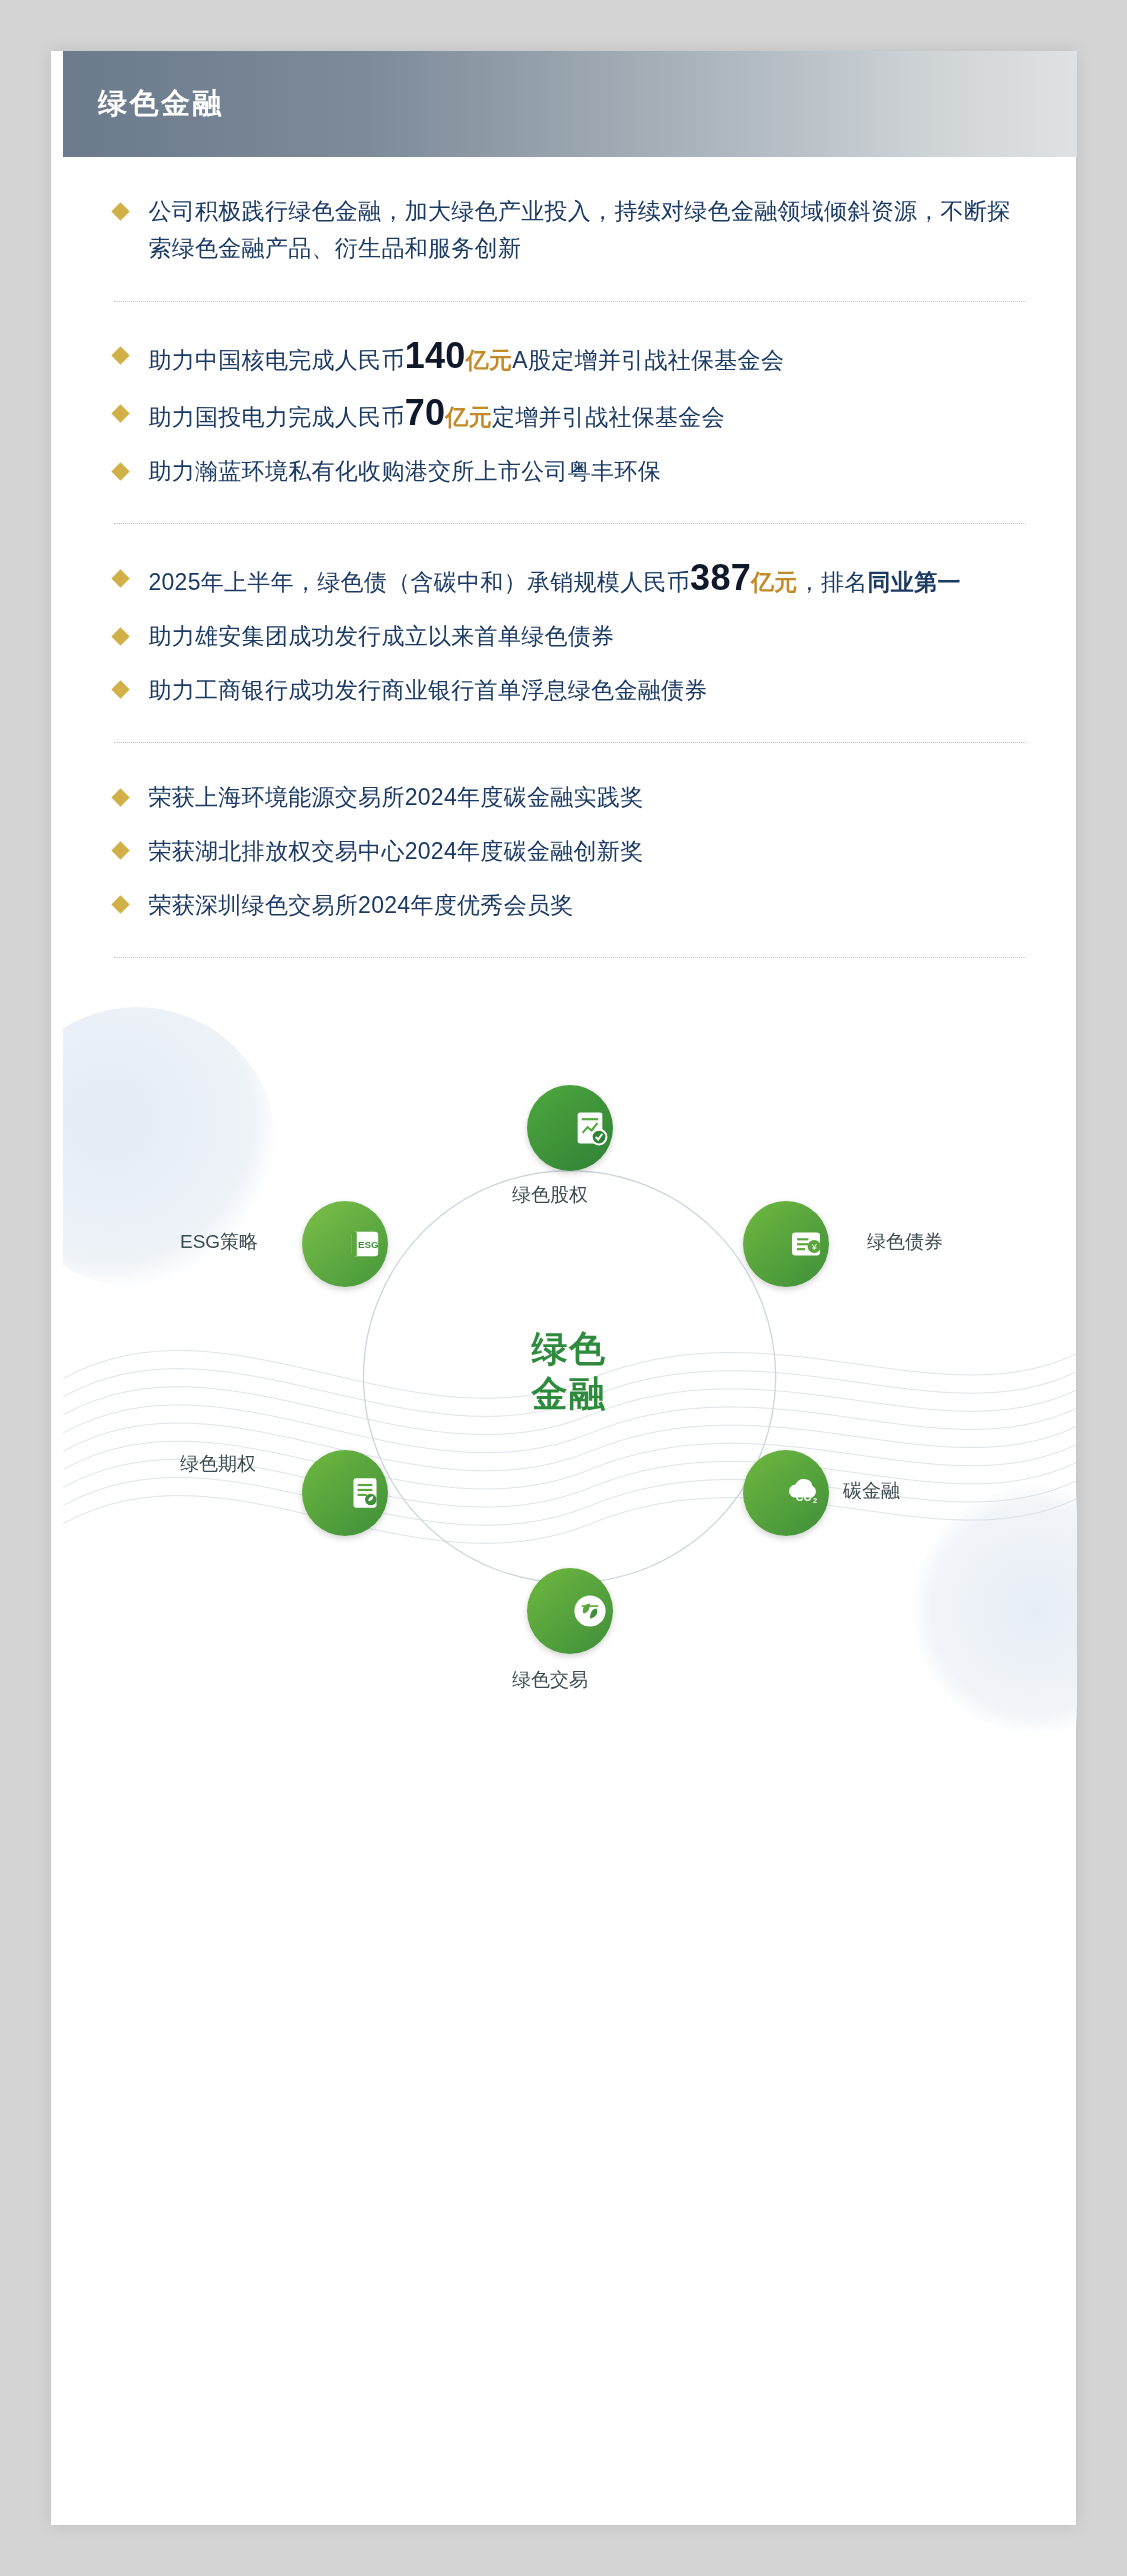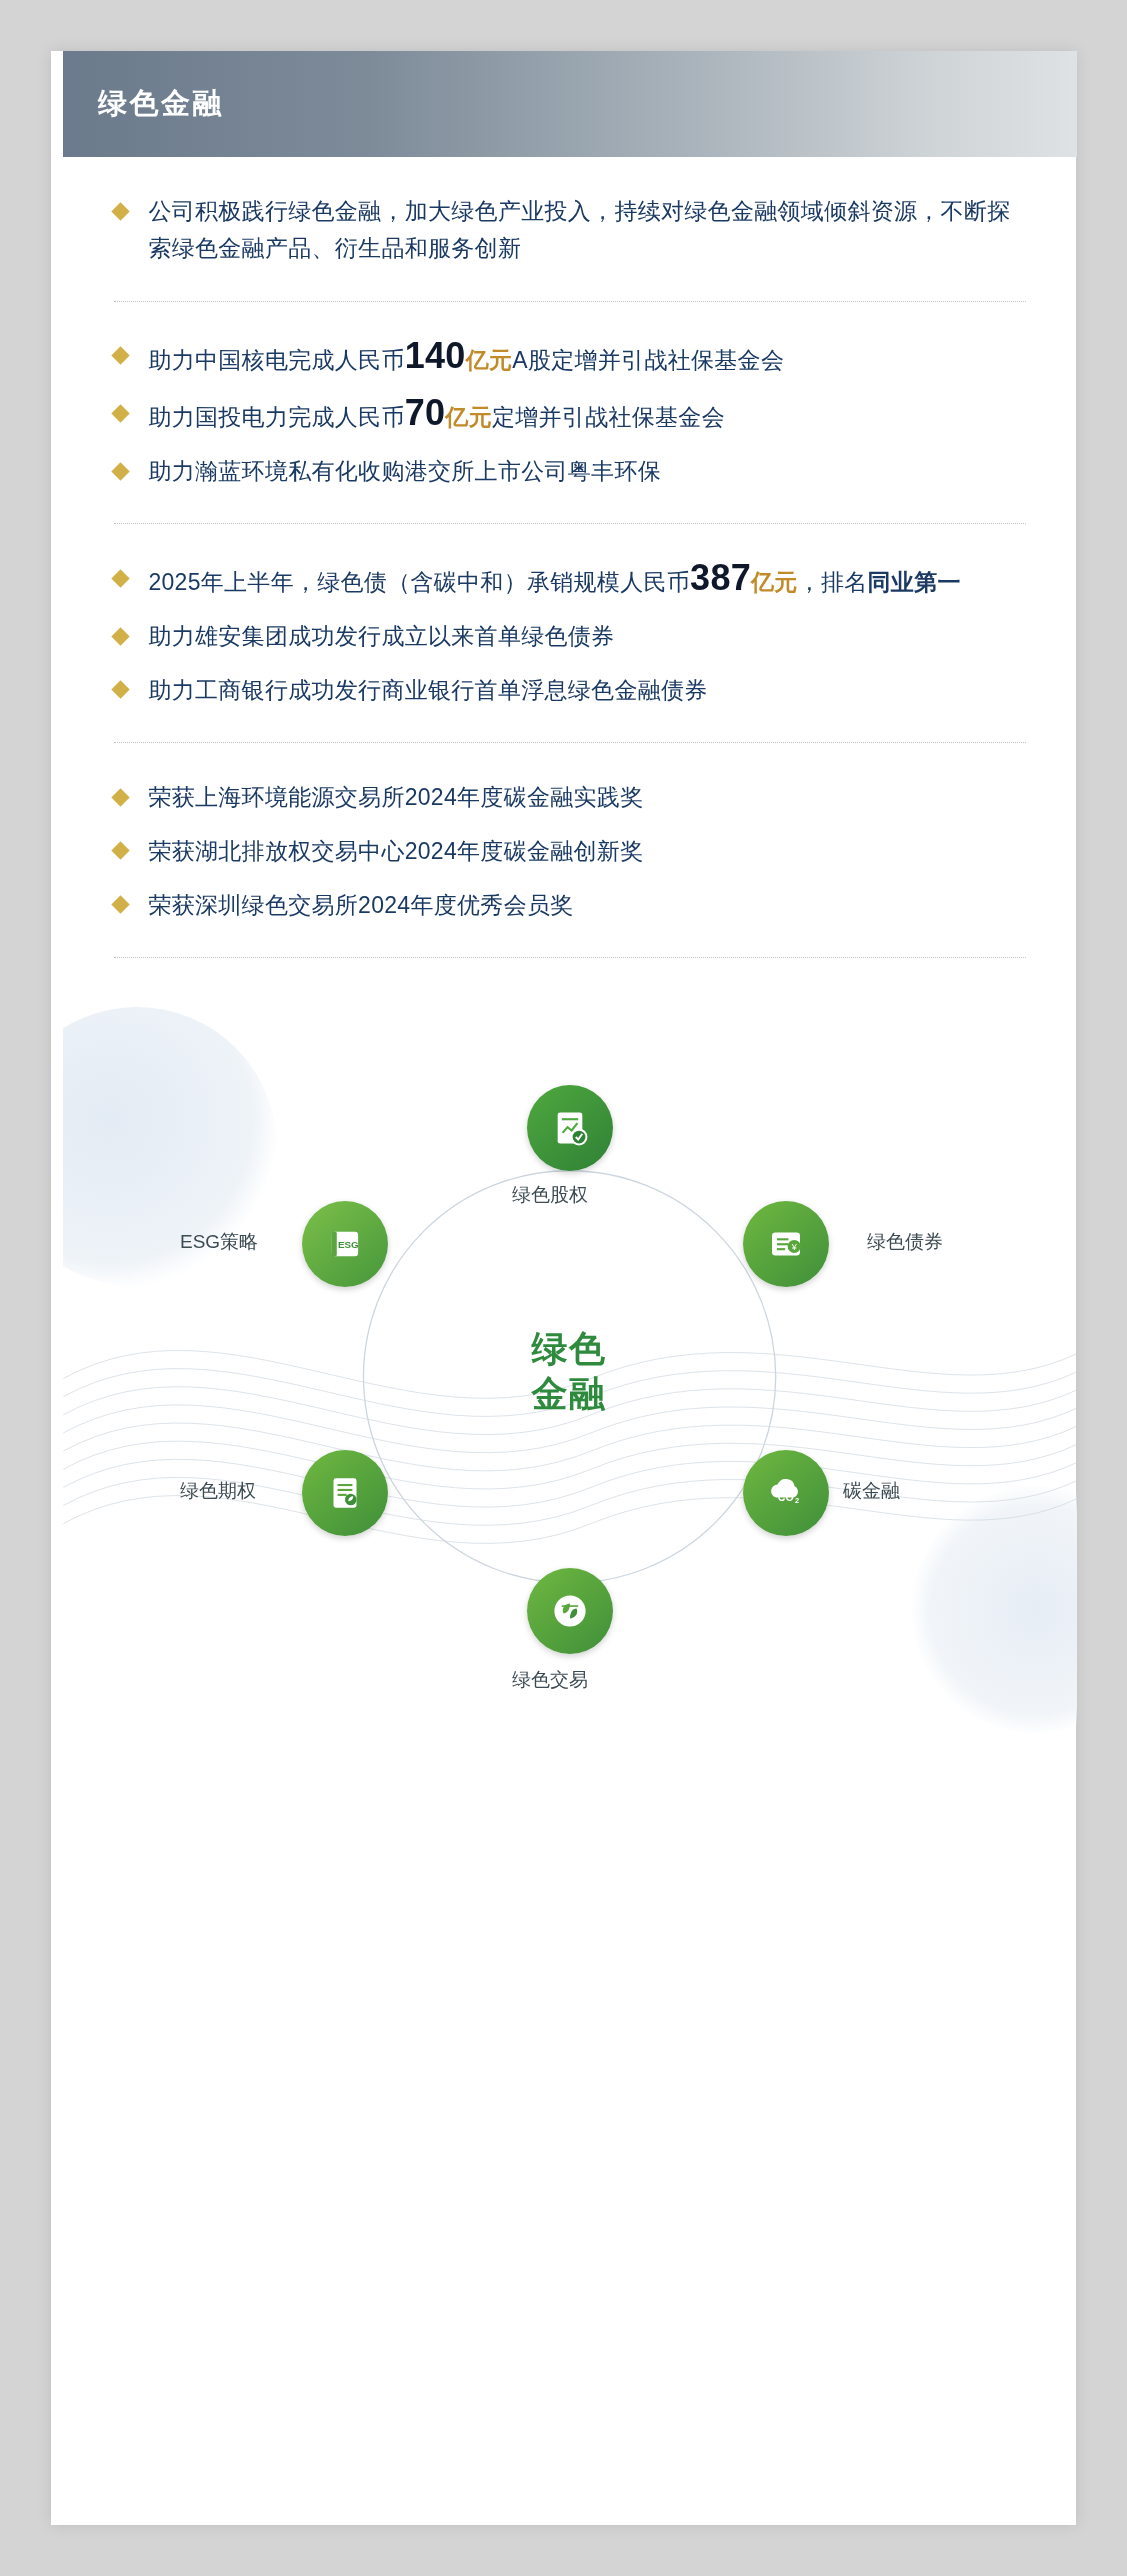--- a/index.html
+++ b/index.html
@@ -130,21 +130,21 @@
     font-size: 19px;
     white-space: nowrap;
   }
   .node {
     position: absolute;
     width: 86px;
     height: 86px;
     border-radius: 50%;
     display: flex;
     align-items: center;
-    justify-content: center;
+    justify-content: flex-end;
     box-shadow: 0 2.5px 6.6px rgba(0,0,0,0.18);
   }
   .node svg { display:block; }
   .center-text {
     position: absolute;
     text-align: center;
     color: #2e8b3d;
     font-size: 36px;
     font-weight: bold;
     line-height: 1.25;
@@ -294,21 +294,21 @@
       <div class="node" style="left:239px; top:459px; background:linear-gradient(140deg,#6fb840,#3f8f3a);">
         <svg width="46" height="46" viewBox="0 0 56 56">
           <rect x="14" y="10" width="28" height="36" rx="3" fill="#fff"></rect>
           <rect x="19" y="17" width="18" height="2.6" fill="#5aa63c"></rect>
           <rect x="19" y="23" width="18" height="2.6" fill="#5aa63c"></rect>
           <rect x="19" y="29" width="11" height="2.6" fill="#5aa63c"></rect>
           <circle cx="35" cy="36" r="7" fill="#3f8f3a"></circle>
           <path d="M32,38 c0,-4 3,-6 6,-6 c0,4 -3,6 -6,6 z" fill="#fff"></path>
         </svg>
       </div>
-      <div class="label" style="left:117px; top:487px;">绿色期权</div>
+      <div class="label" style="left:117px; top:460px;">绿色期权</div>
 
       <div class="node" style="left:239px; top:210px; background:linear-gradient(140deg,#7cc049,#46963b);">
         <svg width="46" height="46" viewBox="0 0 56 56">
           <rect x="12" y="13" width="32" height="30" rx="4" fill="#fff"></rect>
           <rect x="12" y="13" width="6" height="30" rx="2" fill="#5aa63c"></rect>
           <text x="32" y="33" font-size="12" font-weight="bold" fill="#3f8f3a" text-anchor="middle" font-family="'Liberation Sans',sans-serif">ESG</text>
         </svg>
       </div>
       <div class="label" style="left:117px; top:238px;">ESG策略</div>
 

